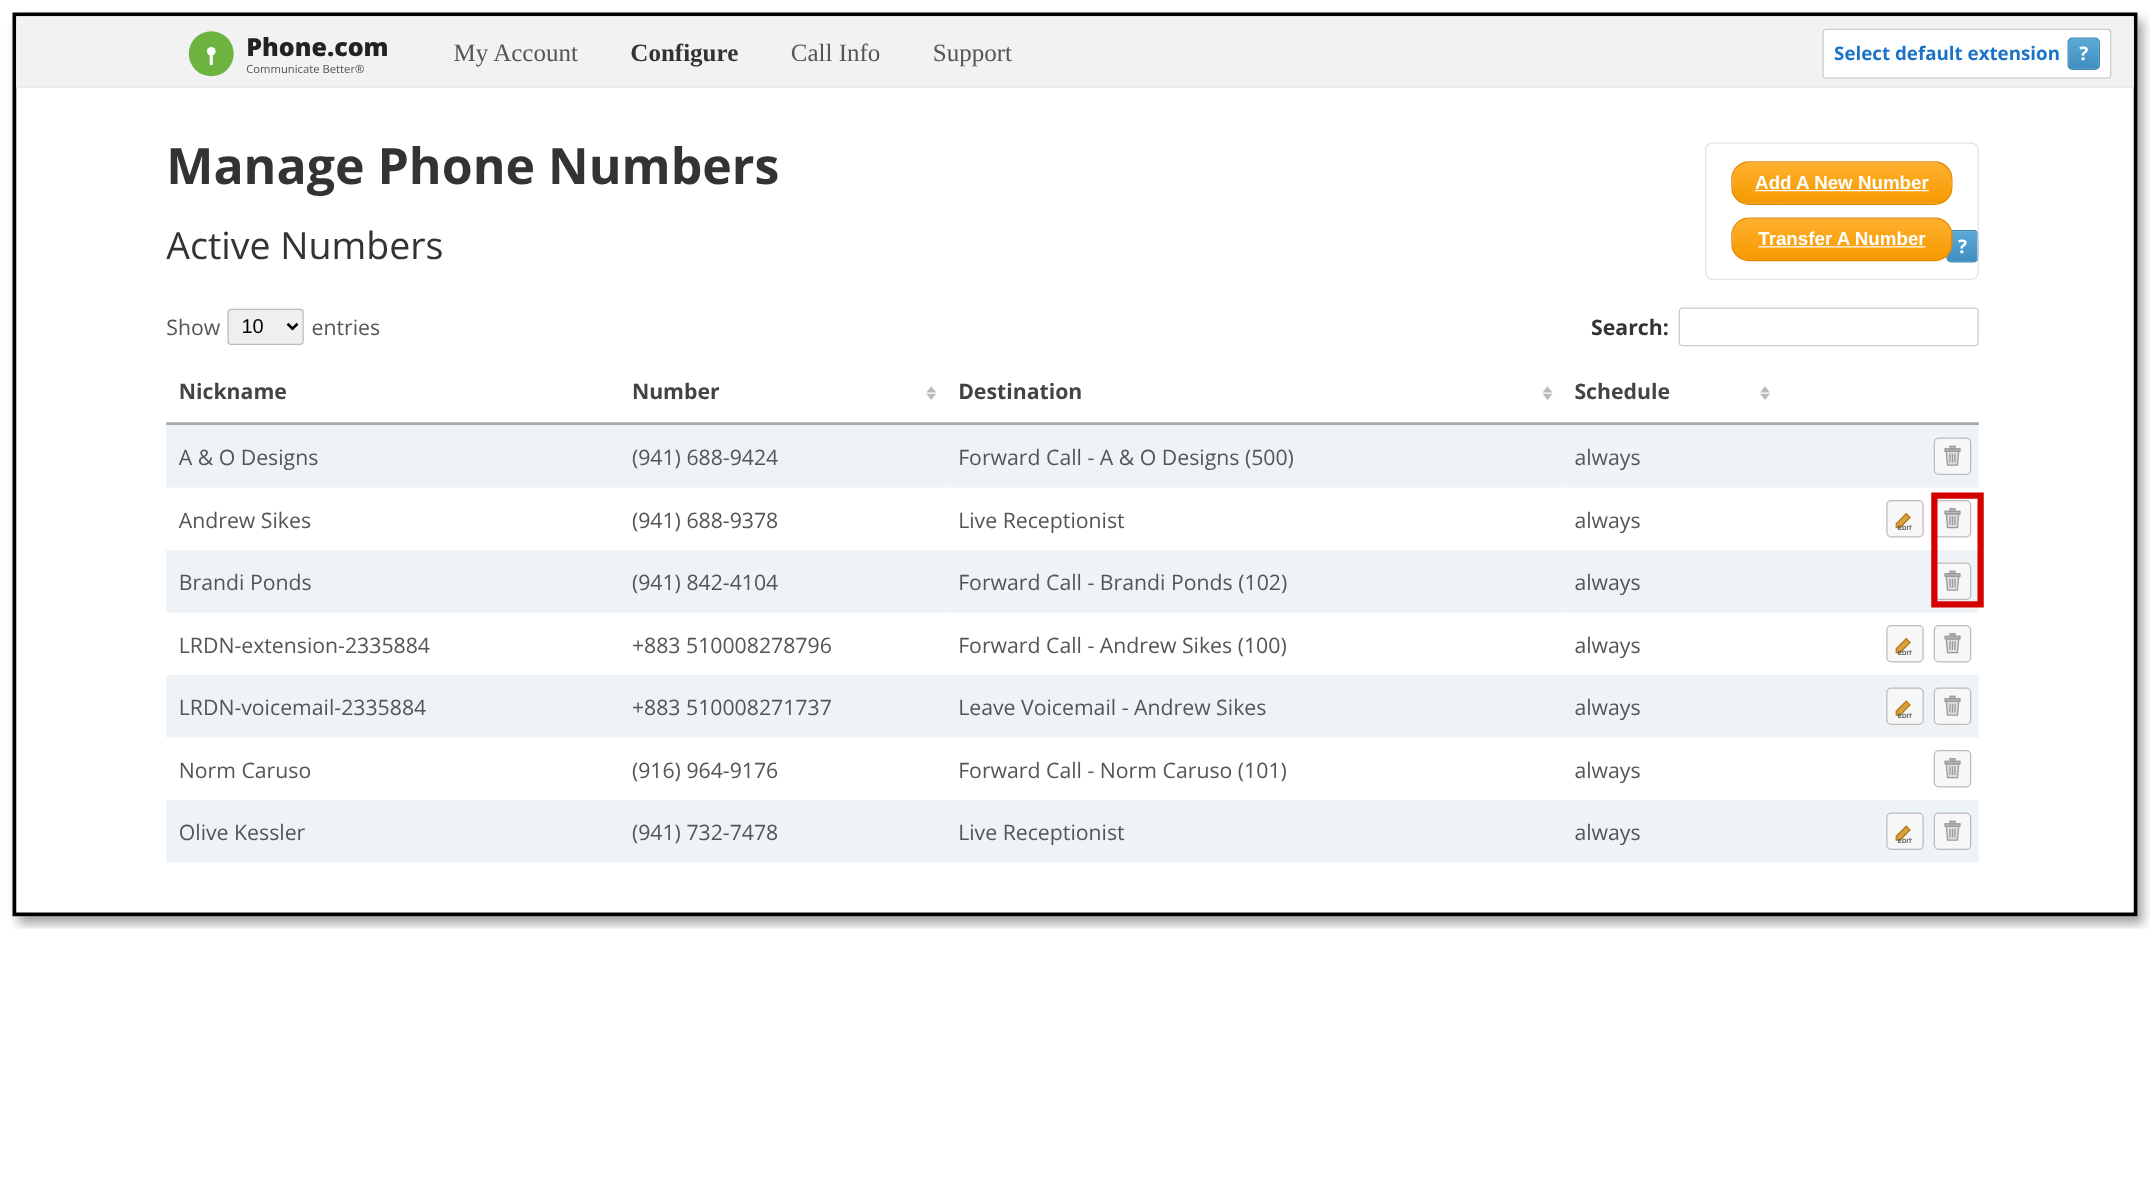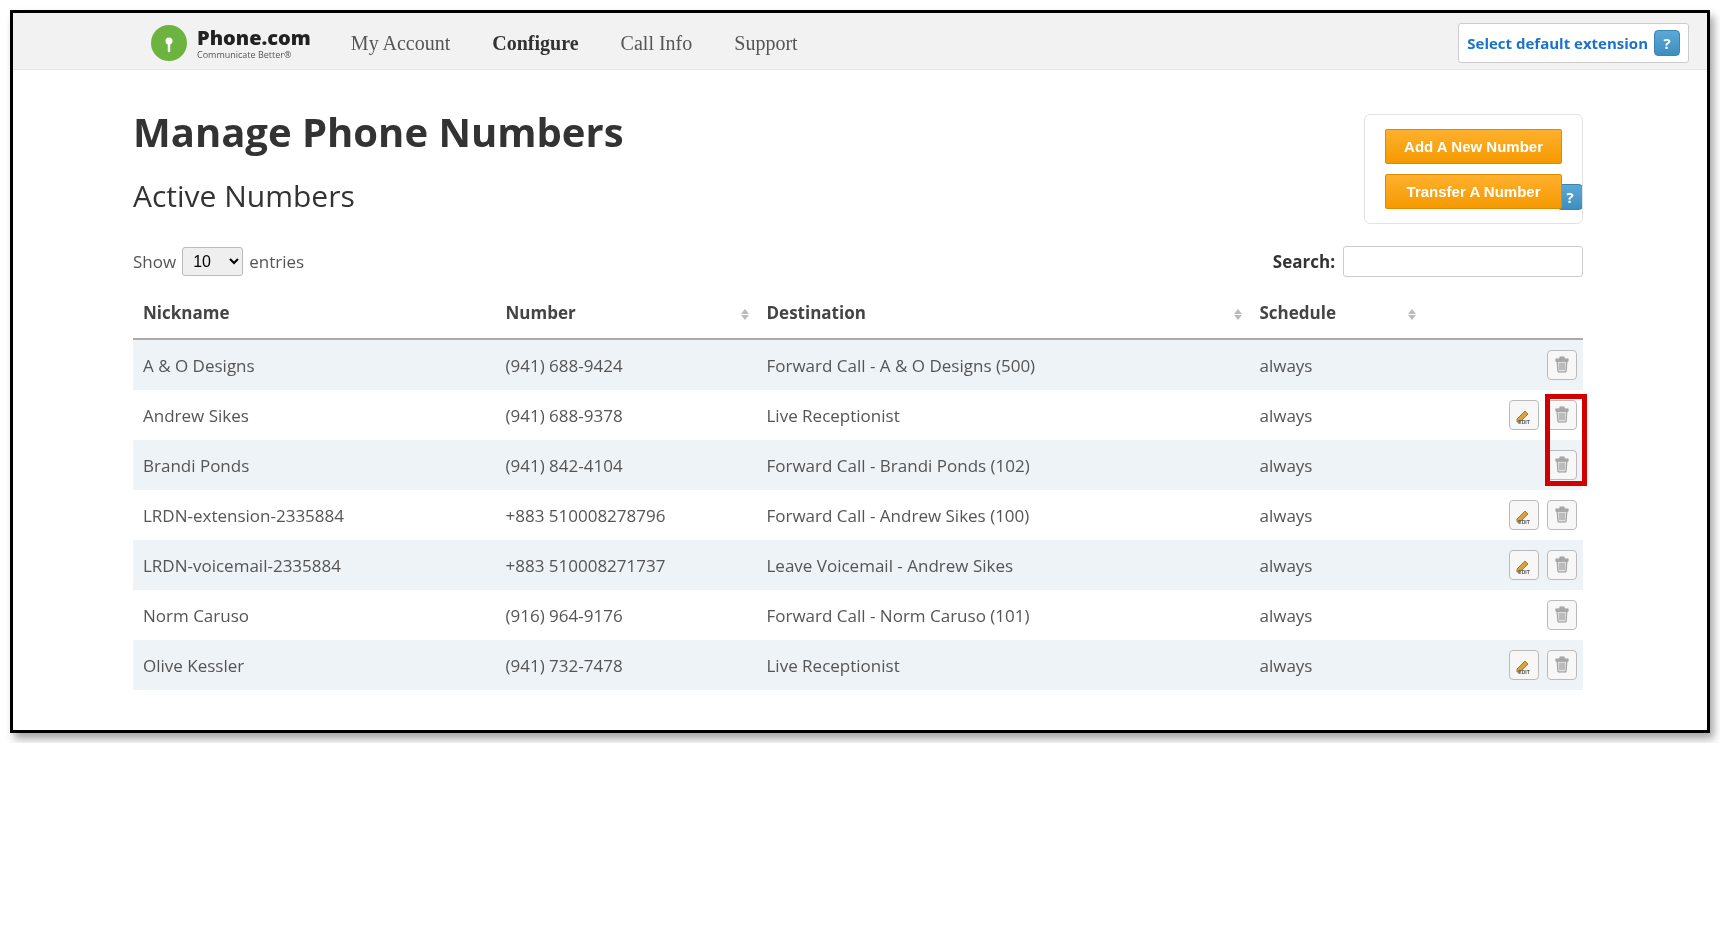--- a/index.html
+++ b/index.html
@@ -2,41 +2,41 @@
 <html><head>
 <meta charset="utf-8">
 <style>
 * { box-sizing: border-box; margin: 0; padding: 0; }
 body { font-family: "Open Sans", "Helvetica Neue", Arial, sans-serif; background: #fff; color: #333; }
 
 
 .frame { border: 3px solid #000; margin: 10px; background: #fff; box-shadow: 4px 6px 8px rgba(0,0,0,.35); }
 
 
-.topbar { background: #f2f2f2; border-bottom: 1px solid #e4e4e4; padding: 10px 18px 6px 18px; display:flex; align-items:center; gap: 20px; position:relative; }
+.topbar { background: #f2f2f2; border-bottom: 1px solid #e4e4e4; padding: 10px 18px 6px 18px; display:flex; align-items:center; gap: 32px; position:relative; }
 .logo { display:flex; align-items:center; gap:10px; margin-left: 120px; }
 .logo-badge { width:36px; height:36px; border-radius:50%; background:#6db33f; display:flex; align-items:center; justify-content:center; }
 .logo-text { display:flex; flex-direction:column; line-height:1; }
 .logo-text b { font-size:20px; font-weight:800; color:#222;}
 .logo-text small{ font-size:9px; color:#555; margin-top:2px;}
 .nav { display:flex; gap:42px; margin-left: 20px; font-family: Liberation Serif, serif;}
 .nav a { color:#555; font-size:20px; text-decoration:none; cursor:pointer; }
 .nav a.active { font-weight:700; color:#333; }
 .ext-box { margin-left:auto; display:flex; align-items:center; gap:6px; border:1px solid #ccc; background:#fff; padding:6px 8px; border-radius:3px; }
 .ext-box span { color:#1a73c7; font-weight:700; font-size:15px;}
 .help-btn { width:26px; height:26px; border-radius:4px; background: linear-gradient(#5aa9d6,#3f8ec0); color:#fff; display:flex; align-items:center; justify-content:center; font-weight:700; font-size:15px; border:1px solid #3b85b5; cursor:pointer; }
 
 
 .content { padding: 20px 4px 40px 0; }
 .inner  { margin: 0 120px; position:relative;}
 
 h1.page-title { font-size:40px; font-weight:700; color:#333; margin-top:14px;}
 
 .actions-card { position:absolute; right:0; top:10px; border:1px solid #e2e2e2; border-radius:6px; padding:14px 20px; display:flex; flex-direction:column; gap:10px; }
-.btn-orange { background: linear-gradient(#ffb02e,#f59a00); border:1px solid #e08900; color:#fff; font-weight:700; font-size:15px; padding:8px 18px; border-radius:2px; cursor:pointer; white-space:nowrap; text-align:center;}
+.btn-orange { background: linear-gradient(#ffb02e,#f59a00); border:1px solid #e08900; color:#fff; font-weight:700; font-size:15px; padding:8px 18px; border-radius:14px; cursor:pointer; white-space:nowrap; text-align:center;text-decoration:underline;}
 
 .breadcrumb { margin-top: 70px; font-size:18px; color:#888;}
 .breadcrumb a { color:#3a8bc2; text-decoration:none; font-weight:400;}
 
 h2.section-title { font-size:30px; margin-top:16px; font-weight:500; color:#333;}
 .section-head { display:flex; align-items:center;}
 .section-head .help-btn { margin-left:auto; margin-top:18px;}
 
 
 .tbl-controls { display:flex; align-items:center; margin-top:30px; font-size:17px; color:#555;}

